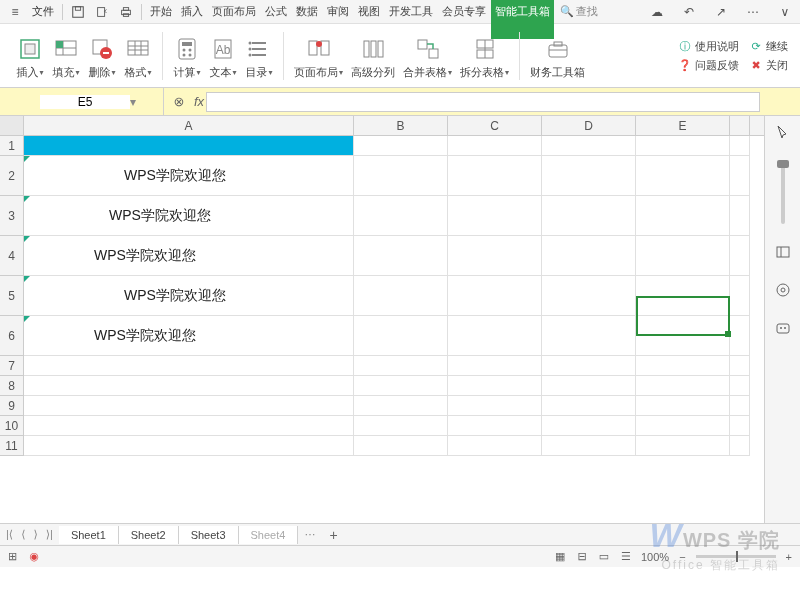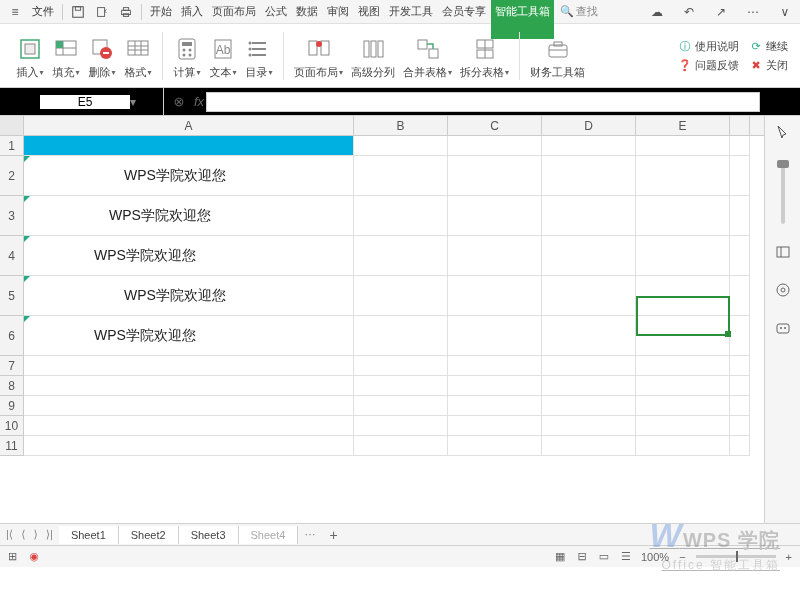--- a/index.html
+++ b/index.html
@@ -22,21 +22,21 @@
 .ribbon-vsep { width: 1px; height: 48px; background: #e0e0e0; align-self: center; }
 .rbtn { display: flex; flex-direction: column; align-items: center; justify-content: center; padding: 2px 4px; cursor: pointer; height: 54px; }
 .rbtn .ricon { width: 28px; height: 28px; display: flex; align-items: center; justify-content: center; margin-bottom: 2px; }
 .rbtn .rlabel { font-size: 11px; color: #444; display: flex; align-items: center; gap: 1px; white-space: nowrap; }
 .rbtn .dd { font-size: 8px; color: #666; }
 .ribbon-right { margin-left: auto; display: flex; flex-direction: column; gap: 4px; font-size: 11px; padding-right: 6px; }
 .ribbon-right-row { display: flex; align-items: center; gap: 4px; color: #444; cursor: pointer; }
 .ribbon-right-row .ri { width: 14px; height: 14px; display: inline-flex; align-items: center; justify-content: center; }
 
 
-.formula-row { height: 28px; border-bottom: 1px solid #d0d0d0; display: flex; align-items: center; background: #000000; }
+.formula-row { height: 28px; border-bottom: 1px solid #d0d0d0; display: flex; align-items: center; background: #fef9c3; }
 .namebox-wrap { display: flex; align-items: center; width: 164px; border-right: 1px solid #d0d0d0; height: 100%; padding-left: 40px; }
 .namebox { border: none; width: 90px; font-size: 12px; text-align: center; outline: none; }
 .namebox-dd { width: 14px; color: #888; cursor: pointer; }
 .fx-area { display: flex; align-items: center; height: 100%; flex: 1; }
 .fx-icon { width: 30px; text-align: center; color: #666; cursor: pointer; font-size: 13px; }
 .fx-label { color: #666; font-style: italic; font-size: 13px; margin-right: 2px; cursor: pointer; }
 .fx-input { flex: 1; height: 20px; border: 1px solid #ccc; outline: none; padding: 0 4px; font-size: 12px; margin-right: 40px; }
 
 
 .grid-area { position: relative; height: 407px; display: flex; }
@@ -78,21 +78,21 @@
 .sheetbar .plus { padding: 0 8px; color: #666; cursor: pointer; font-size: 14px; }
 
 
 .statusbar { height: 22px; border-top: 1px solid #d0d0d0; background: #f5f5f5; display: flex; align-items: center; padding: 0 6px; font-size: 11px; color: #666; gap: 8px; }
 .statusbar .sb-icon { cursor: pointer; padding: 0 2px; }
 .statusbar .spacer { flex: 1; }
 .zoom-slider { width: 80px; height: 3px; background: #ccc; position: relative; }
 .zoom-slider::before { content: ''; position: absolute; left: 50%; top: -4px; width: 2px; height: 11px; background: #666; }
 
 
-.watermark { position: absolute; right: 20px; bottom: 26px; opacity: 0.35; pointer-events: none; text-decoration: underline; }
+.watermark { position: absolute; right: 20px; bottom: 26px; opacity: 0.35; pointer-events: none; }
 .watermark .wm-logo { font-size: 34px; font-weight: bold; color: #4a7fd8; letter-spacing: -2px; font-style: italic;}
 .watermark .wm-text { font-size: 20px; color: #666; font-weight: 600; letter-spacing: 1px; display: inline; }
 .watermark .wm-sub { font-size: 12px; color: #888; text-align: right; margin-top: 2px; letter-spacing: 2px; }
 
 svg { display: block; }
 </style>
 </head>
 <body>
 
 <div class="menubar">

